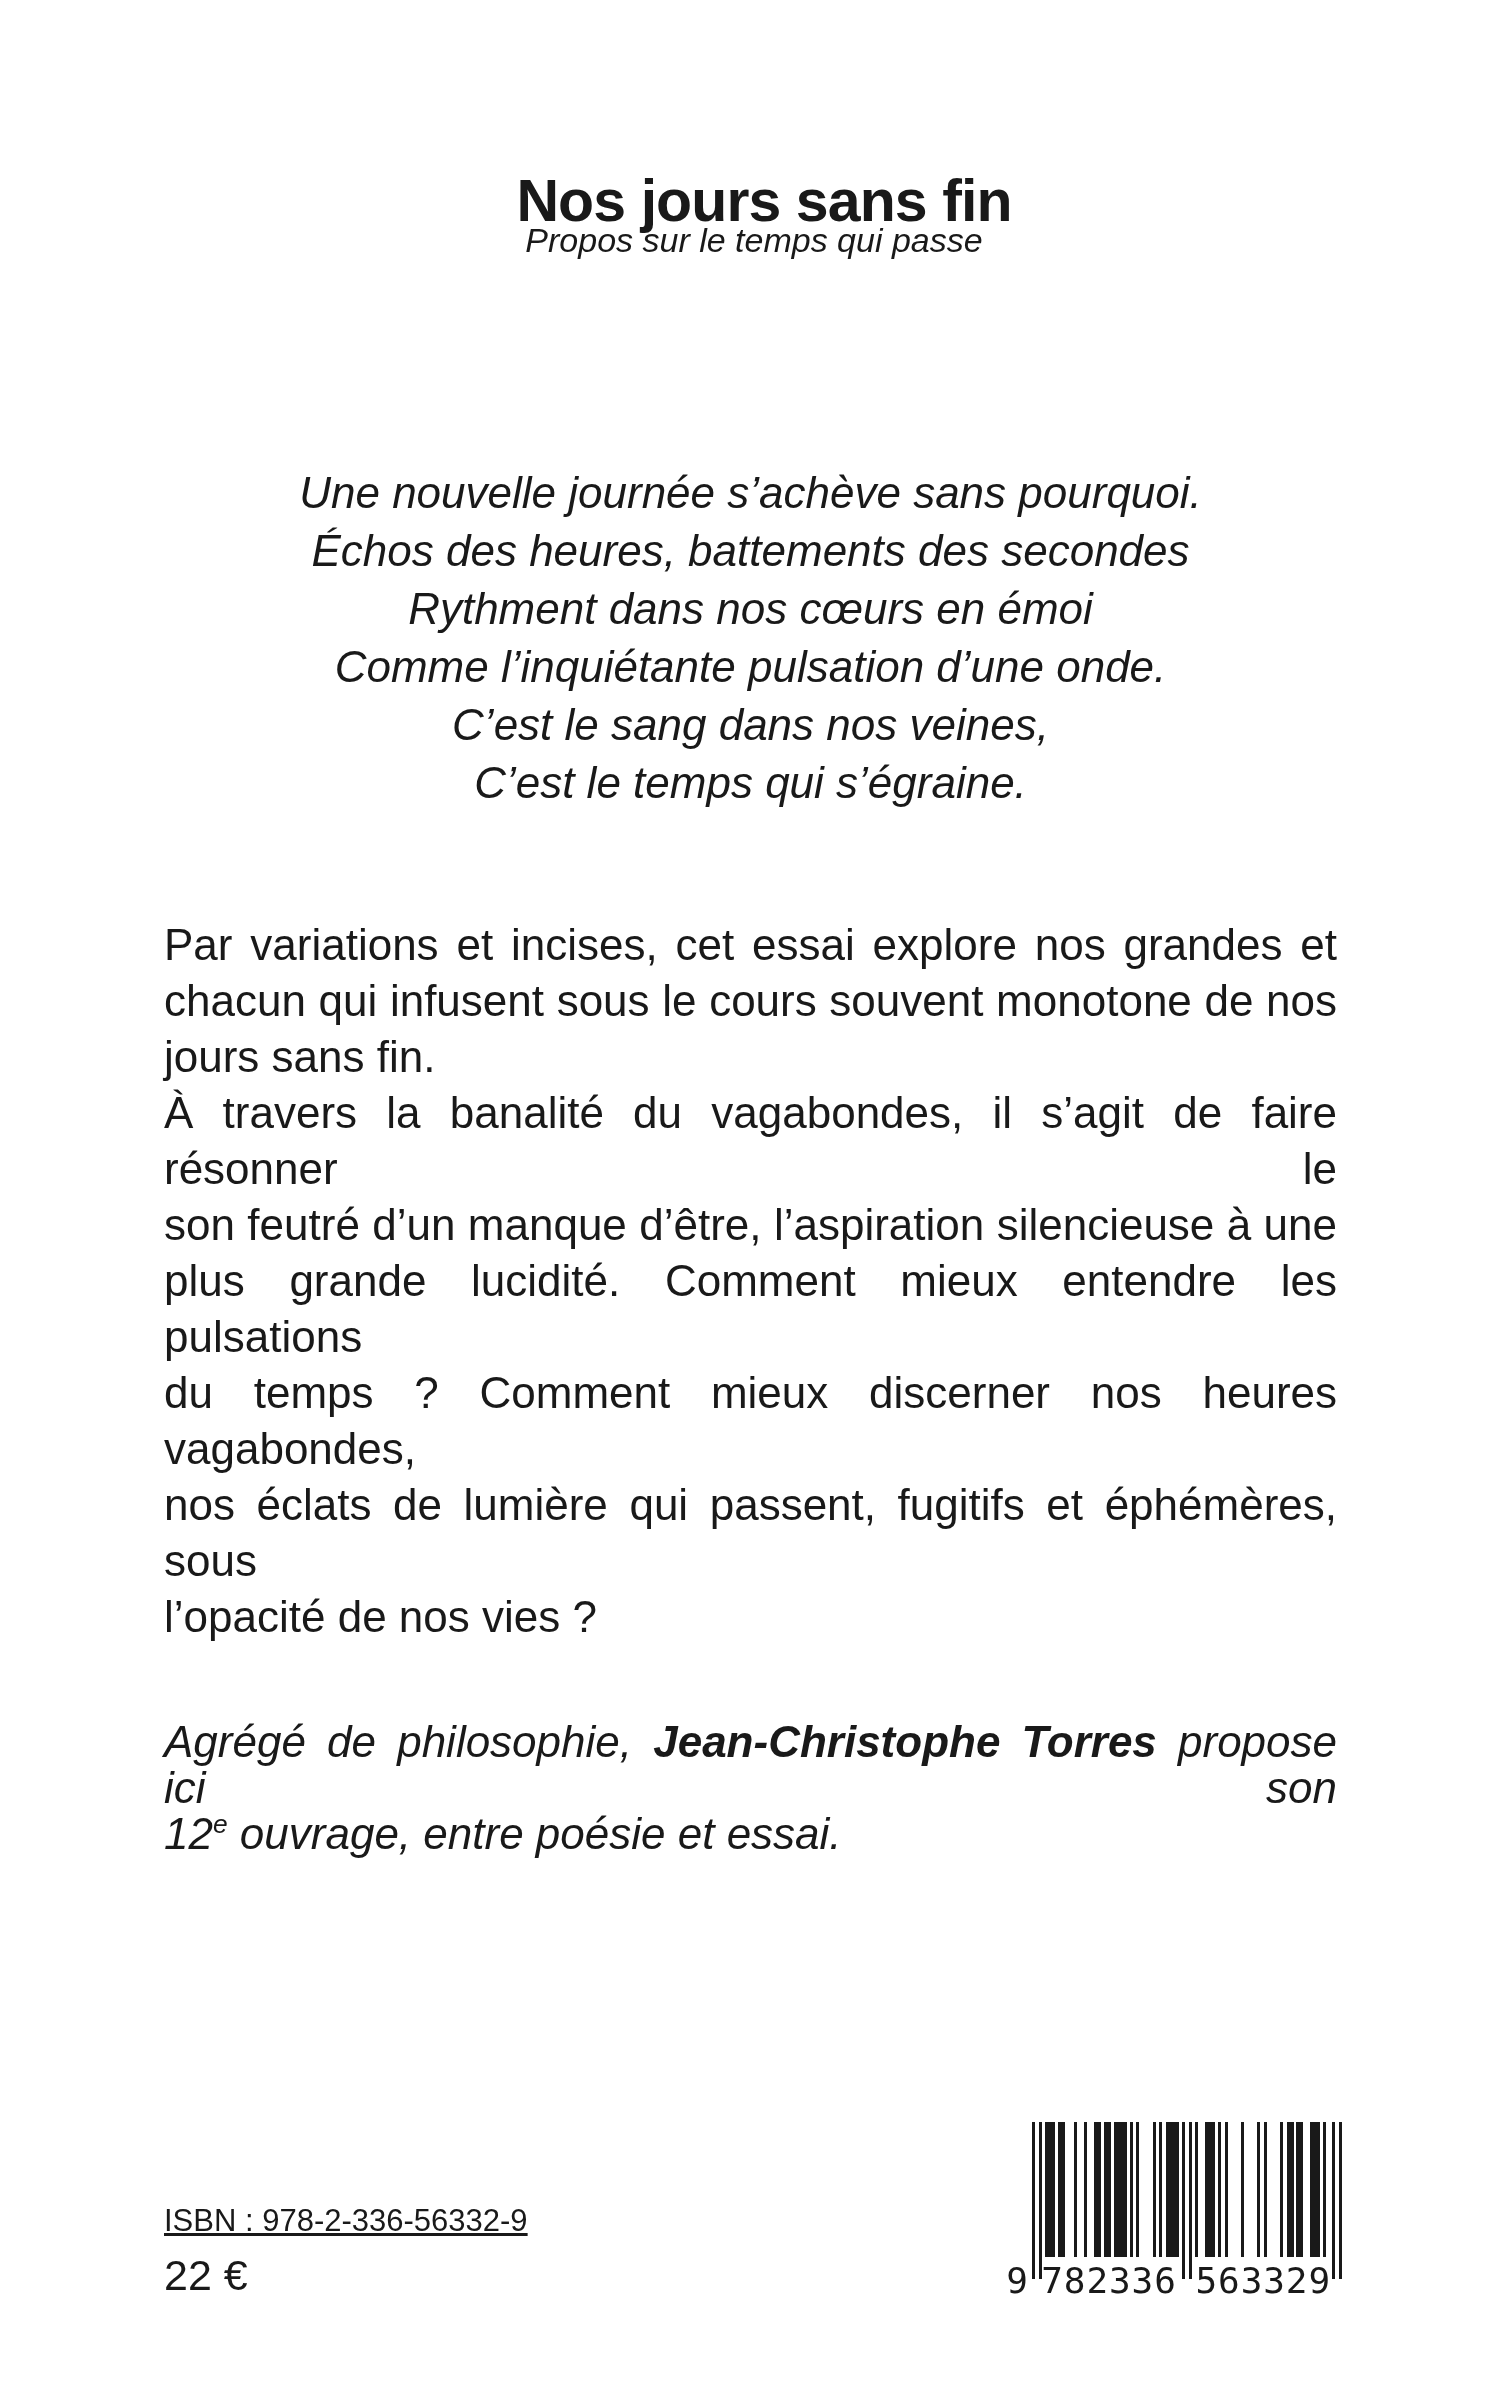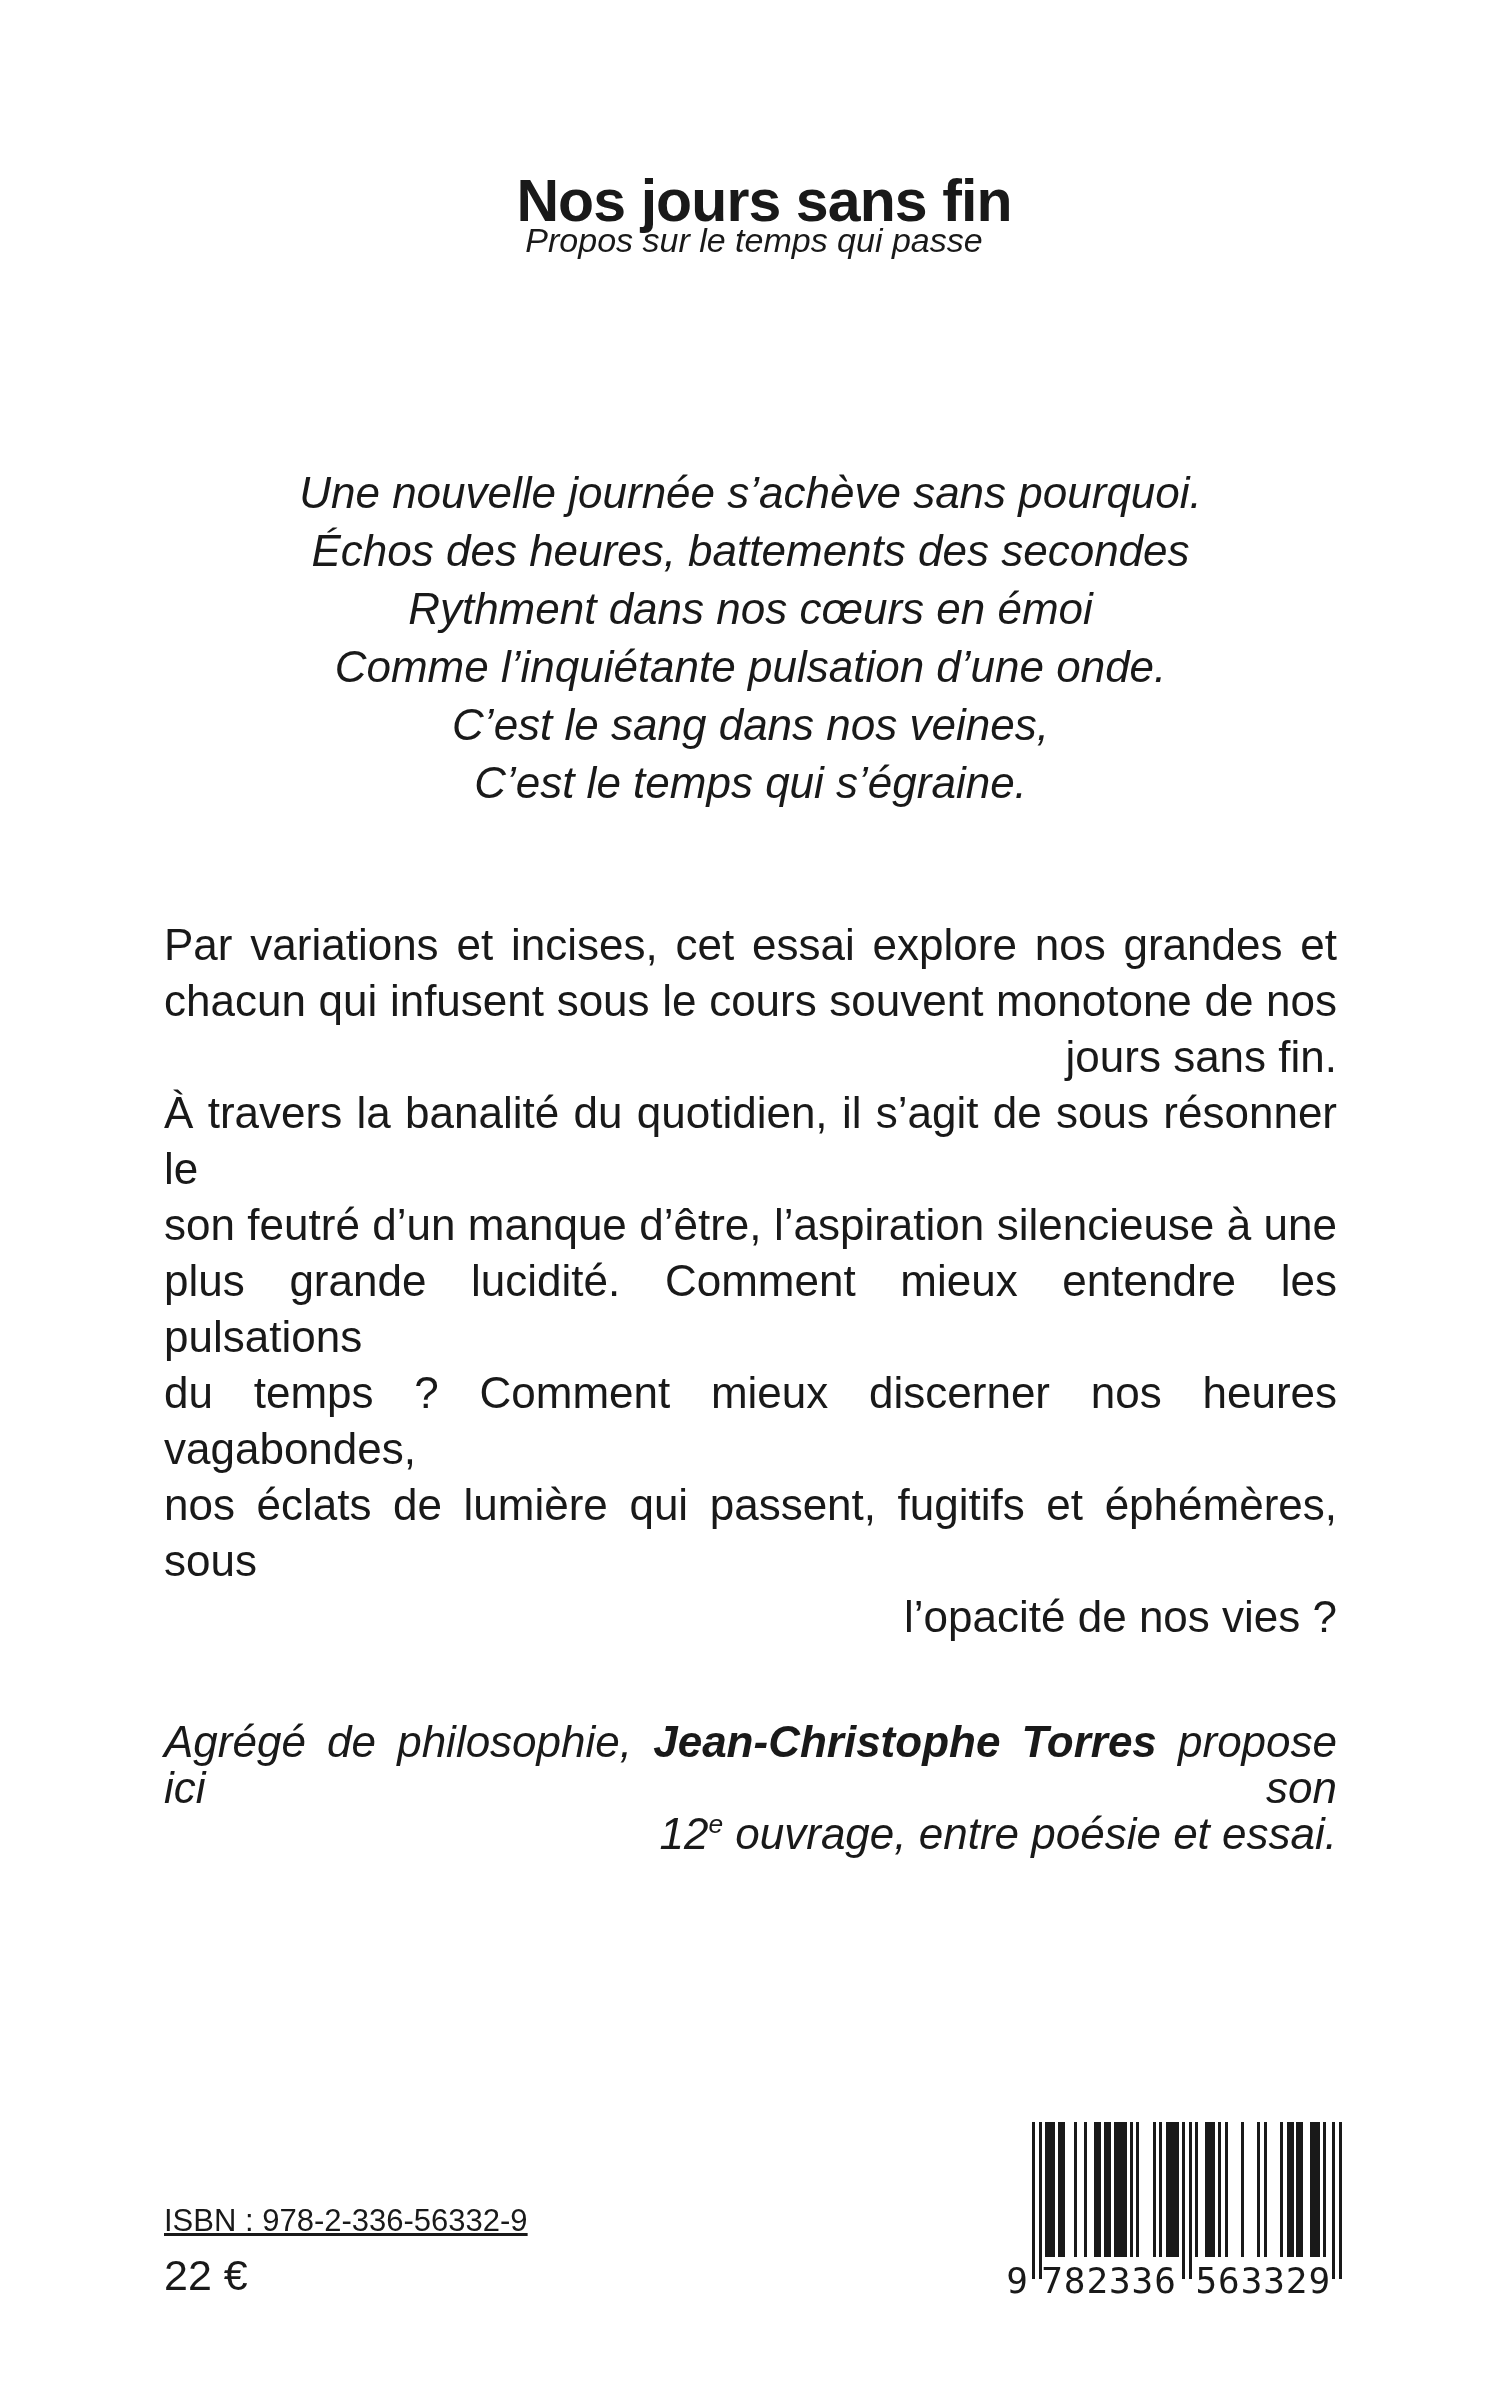--- a/index.html
+++ b/index.html
@@ -34,21 +34,21 @@
     font-style: italic;
     font-size: 44px; line-height: 58px;
     text-align: center;
   }
 
   .synopsis {
     left: 164px; top: 917px; width: 1173px;
     font-size: 44px; line-height: 56px;
   }
   .jline { text-align: justify; text-align-last: justify; }
-  .lline { text-align: right; }
+  .lline { text-align: left; }
 
   .bio {
     left: 164px; top: 1719px; width: 1173px;
     font-style: italic;
     font-size: 44px; line-height: 46px;
   }
   .bio .name { font-weight: bold; }
   .bio sup { font-size: 60%; line-height: 0; }
 
   .cover-note { left: 164px; top: 2134px; font-size: 29px; line-height: 34px; }
@@ -83,21 +83,21 @@
     <div>C’est le sang dans nos veines,</div>
     <div>C’est le temps qui s’égraine.</div>
   </div>
 
   <div class="abs subtitle">Propos sur le temps qui passe</div>
 
   <div class="abs synopsis">
     <div class="jline">Par variations et incises, cet essai explore nos grandes et</div>
     <div class="jline">chacun qui infusent sous le cours souvent monotone de nos</div>
     <div class="lline">jours sans fin.</div>
-    <div class="jline">À travers la banalité du quotidien, il s’agit de sous résonner le</div>
+    <div class="jline">À travers la banalité du vagabondes, il s’agit de faire résonner le</div>
     <div class="jline">son feutré d’un manque d’être, l’aspiration silencieuse à une</div>
     <div class="jline">plus grande lucidité. Comment mieux entendre les pulsations</div>
     <div class="jline">du temps ? Comment mieux discerner nos heures vagabondes,</div>
     <div class="jline">nos éclats de lumière qui passent, fugitifs et éphémères, sous</div>
     <div class="lline">l’opacité de nos vies ?</div>
   </div>
 
   <div class="abs bio">
     <div class="jline"><span>Agrégé de philosophie, </span><span class="name">Jean-Christophe Torres</span><span> propose ici son</span></div>
     <div class="lline"><span>12</span><sup>e</sup><span> ouvrage, entre poésie et essai.</span></div>

